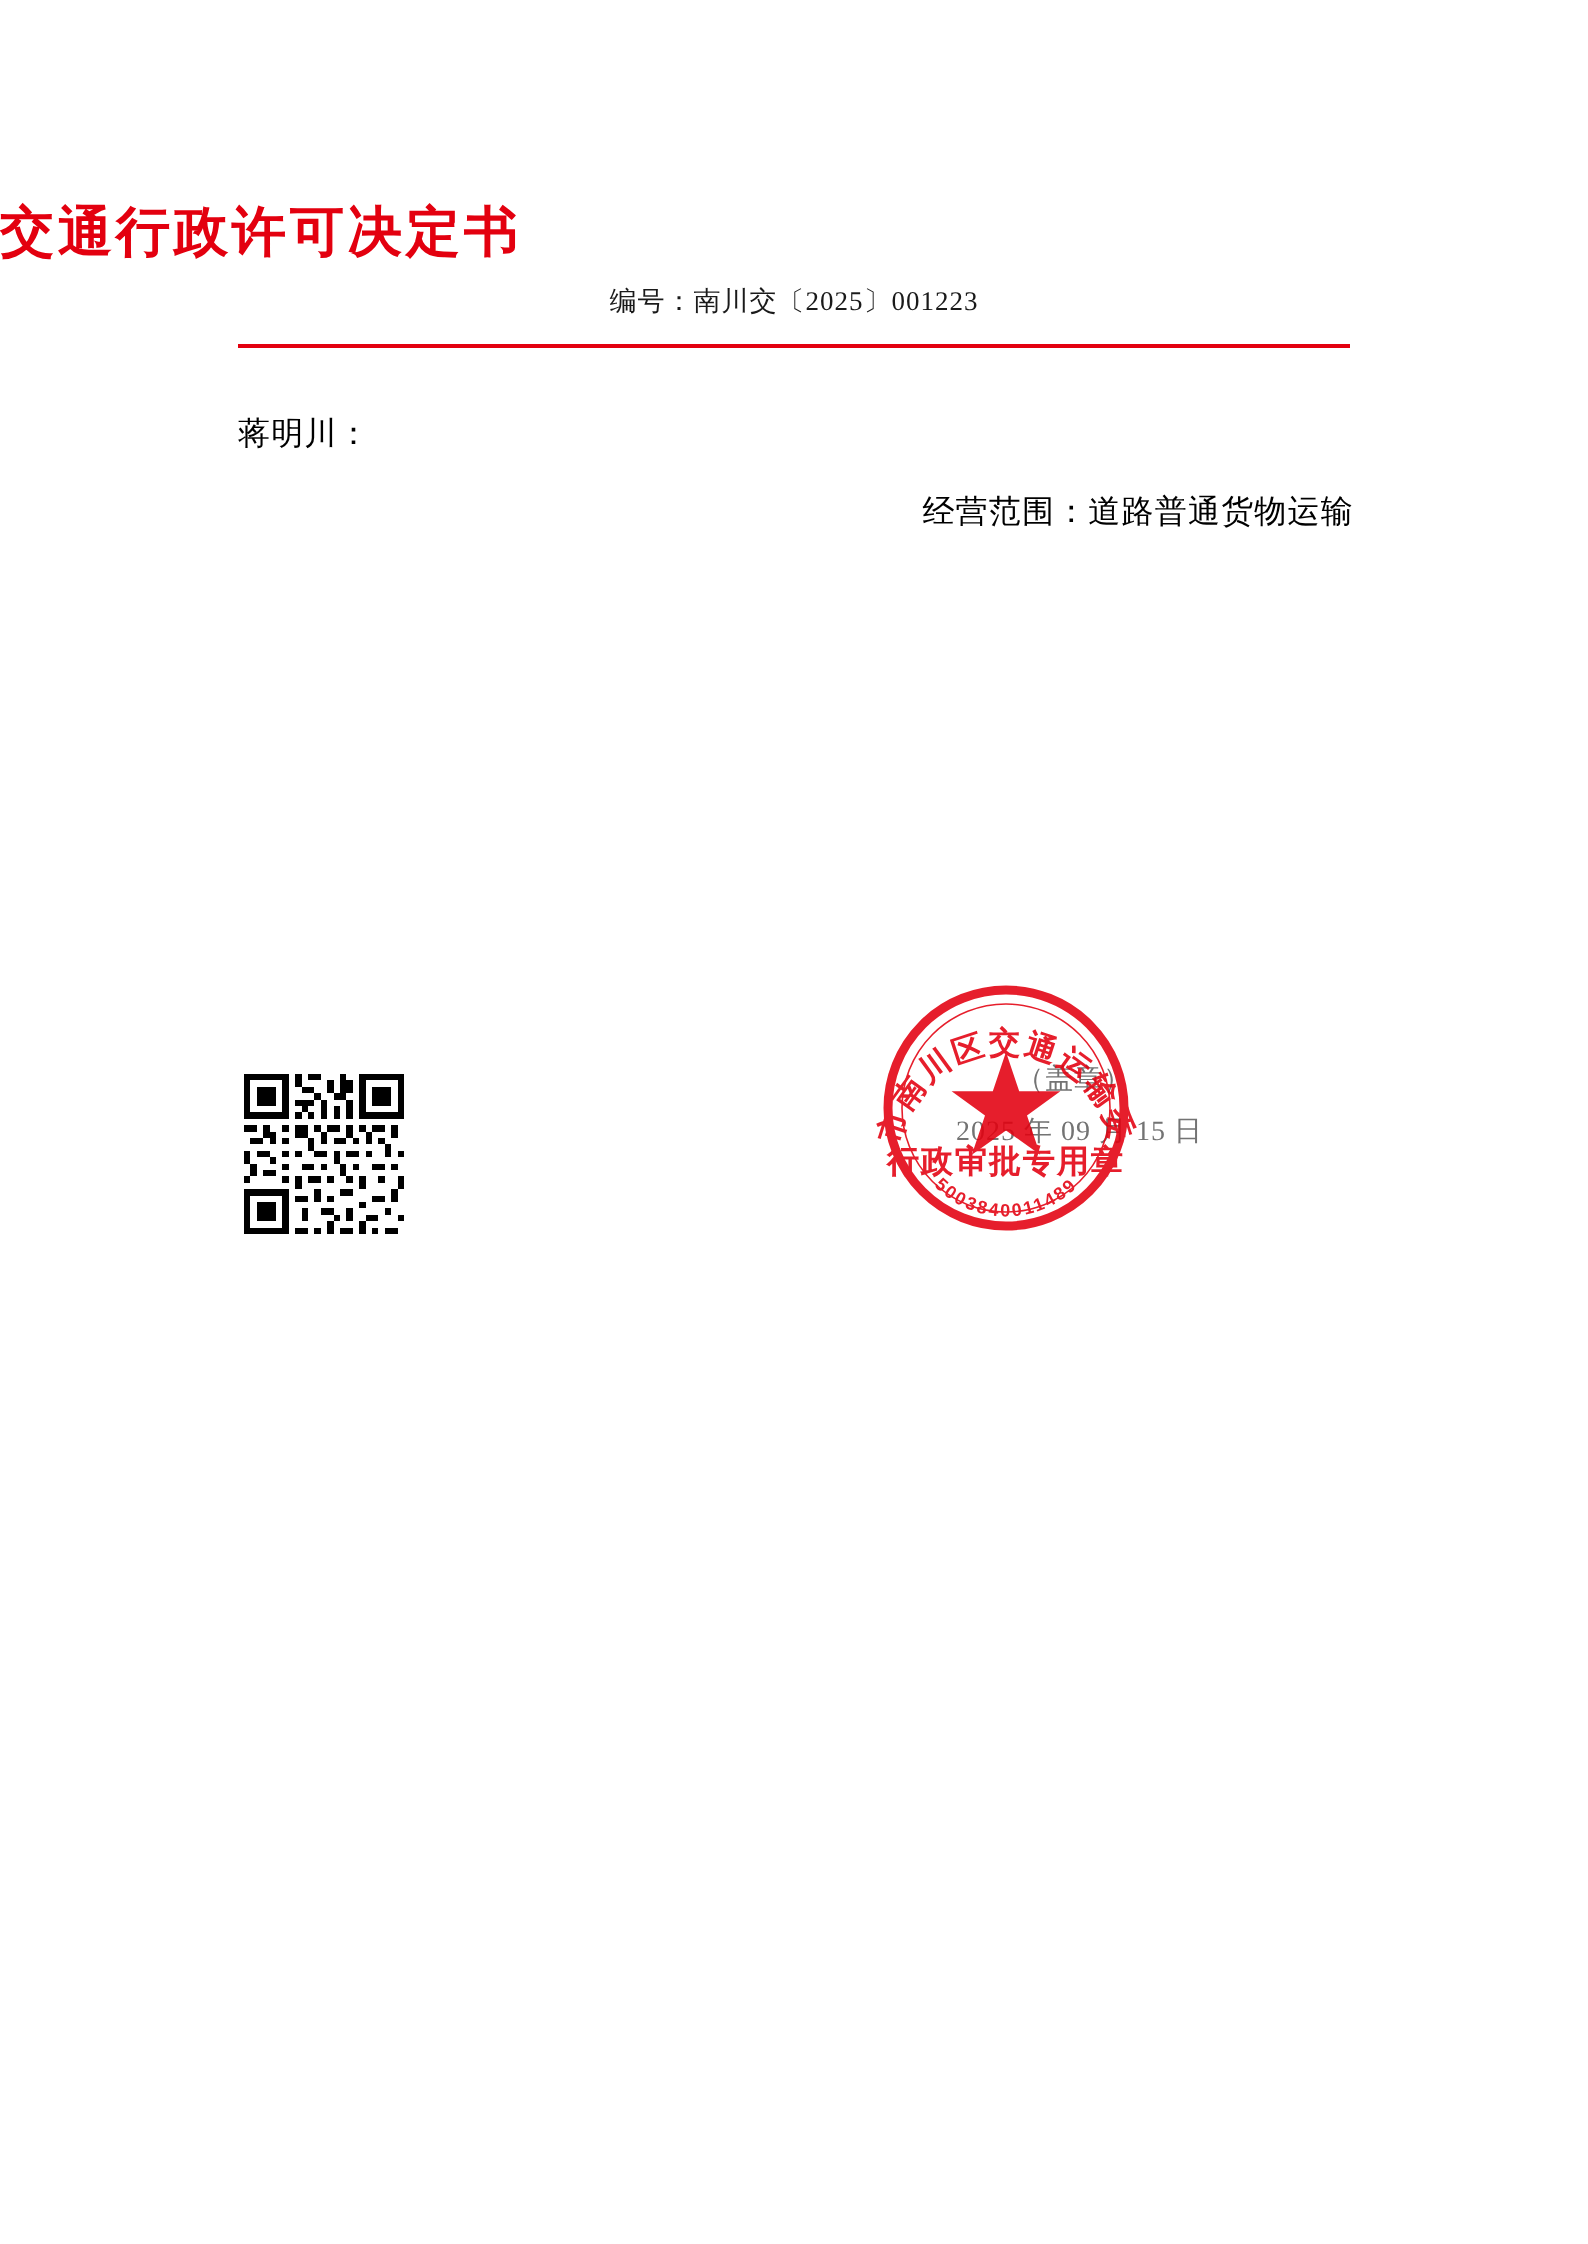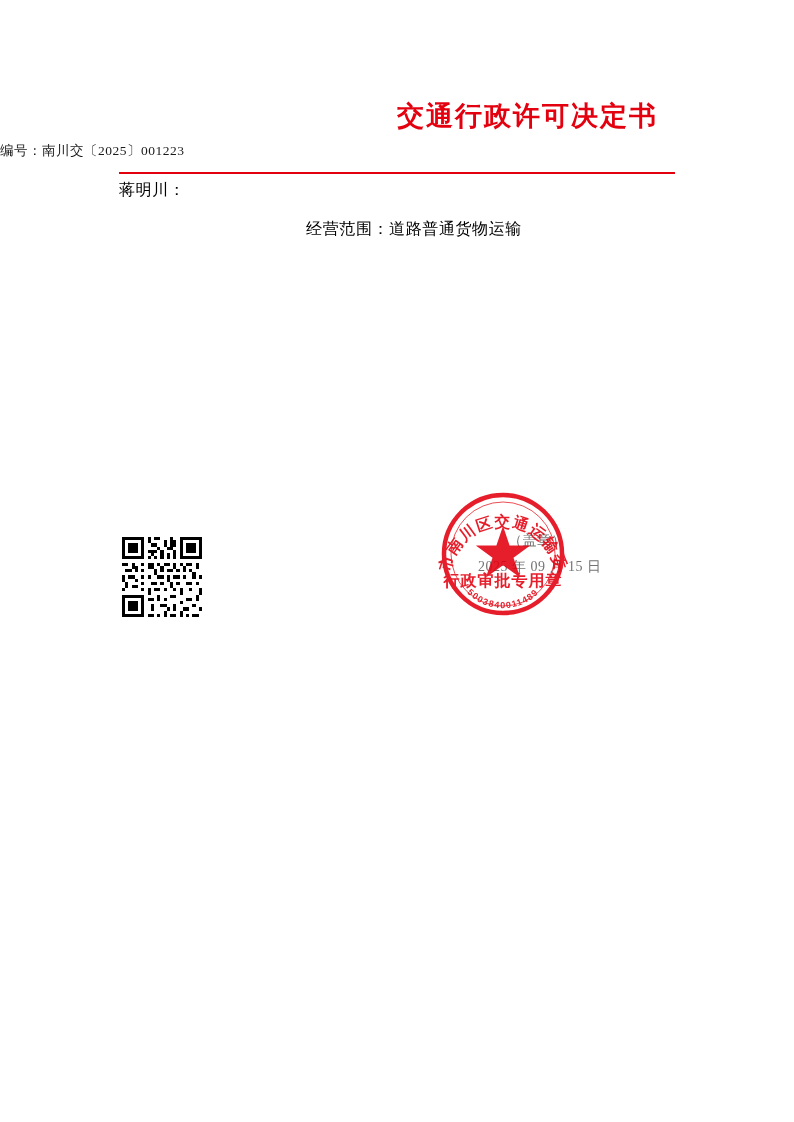--- a/index.html
+++ b/index.html
@@ -18,70 +18,71 @@
   .page {
     position: absolute;
     inset: 0;
   }
   
   .doc-title {
     position: absolute;
     top: 98px;
     left: 0;
     width: 658px;
-    text-align: right;
+    text-align: left;
     font-family: Liberation Serif, serif;
     font-weight: bold;
     font-size: 27px;
     letter-spacing: 2px;
     color: #e3000f;
     white-space: nowrap;
   }
   .doc-number {
     position: absolute;
     top: 142px;
     left: 0;
     width: 794px;
+    text-align: center;
     font-size: 13.5px;
     letter-spacing: 0.5px;
     color: #1a1a1a;
     white-space: nowrap;
   }
   .header-rule {
     position: absolute;
     top: 172px;
     left: 119px;
     width: 556px;
     height: 2px;
     background: #e3000f;
   }
   
   .body-block {
     position: absolute;
-    top: 174px;
+    top: 202px;
     left: 119px;
     width: 558px;
   }
   .salutation {
     font-size: 16px;
     line-height: 32px;
     letter-spacing: 0.6px;
     margin: 0 0 4px 0;
   }
   .para {
     font-size: 16px;
     line-height: 38px;
     letter-spacing: 0.6px;
     margin: 0;
     text-align: justify;
     text-justify: inter-ideograph;
     text-indent: 2em;
   }
   .para.tight {
-    text-align: center;
+    text-align: right;
   }
   
   .qr {
     position: absolute;
     left: 122px;
     top: 531px;
     width: 80px;
     height: 92px;
   }
   

